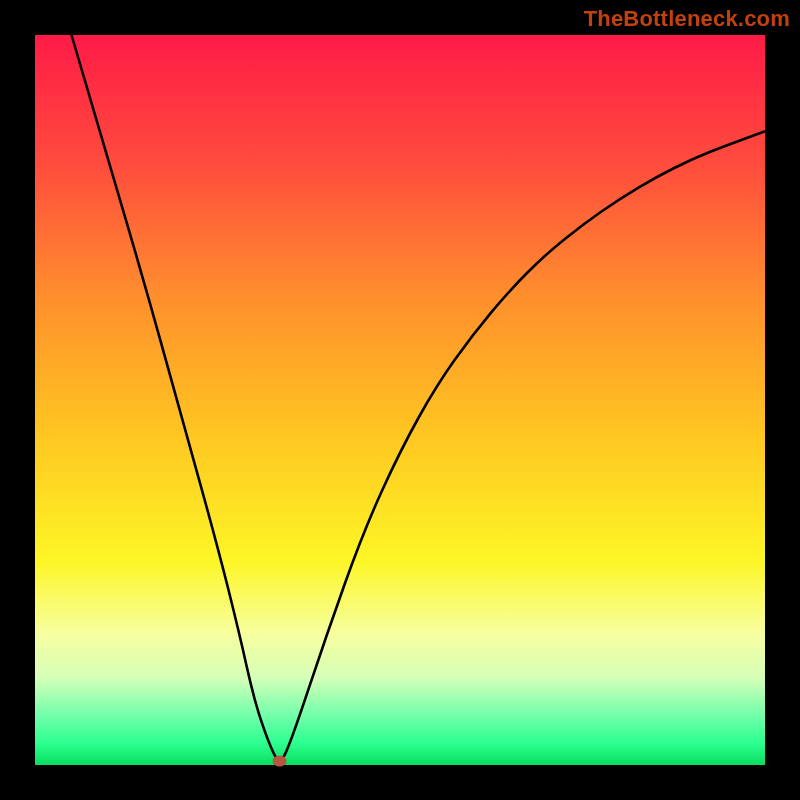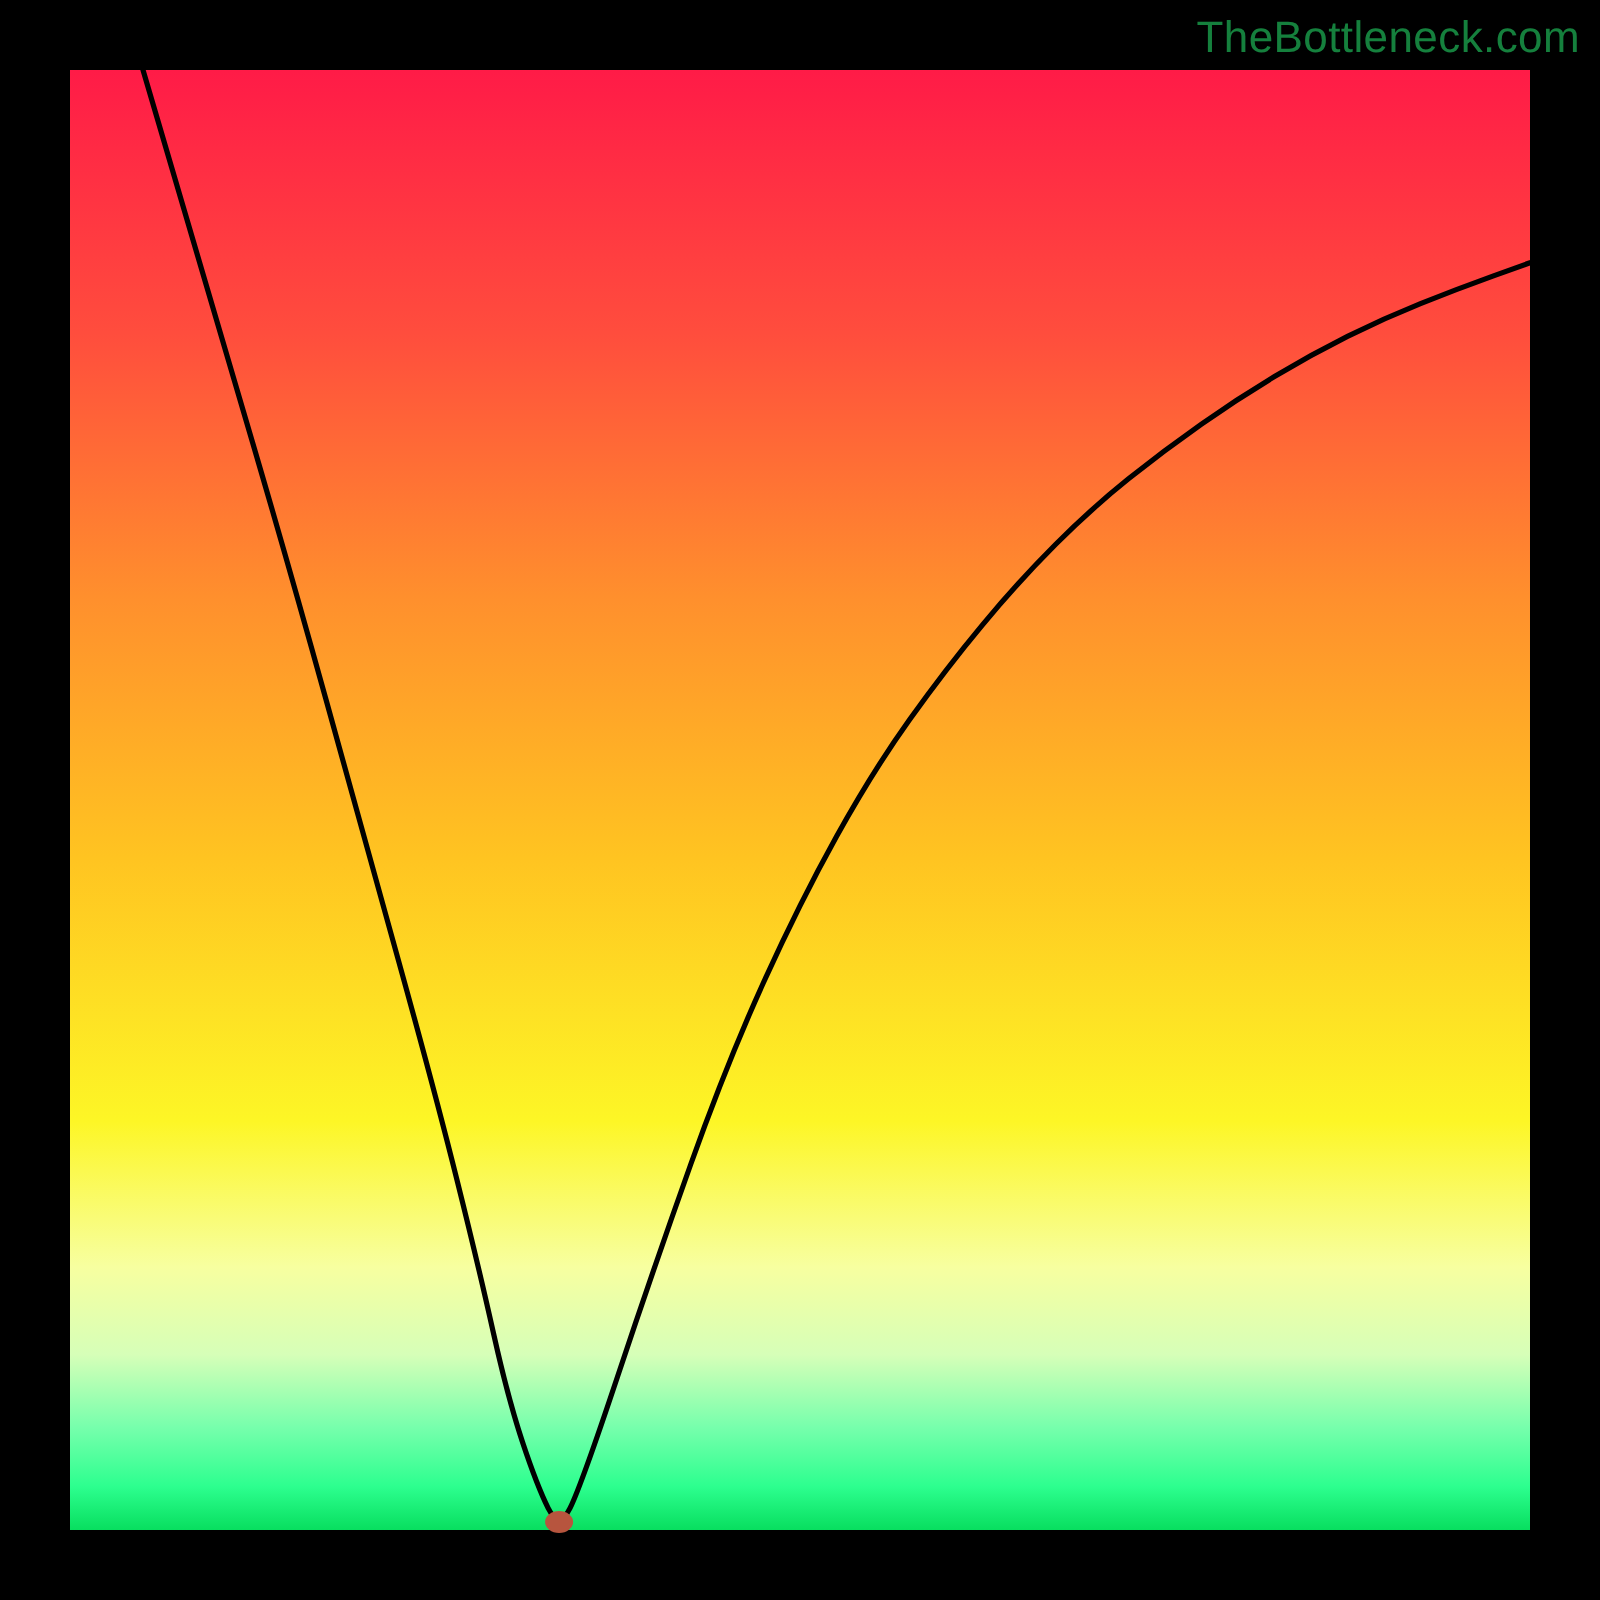--- a/index.html
+++ b/index.html
@@ -45,22 +45,22 @@
     top: 0;
     width: 730px;
     height: 730px;
     overflow: visible;
   }
   .watermark {
     position: absolute;
     top: 6px;
     right: 10px;
     font-size: 22px;
-    font-weight: 400;
-    color: #15803d;
+    font-weight: 700;
+    color: #c2410c;
     letter-spacing: 0.2px;
     font-family: Arial, Helvetica, sans-serif;
   }
 </style>
 </head>
 <body>
 
 <div class="frame">
 
   <div class="watermark">TheBottleneck.com</div>

